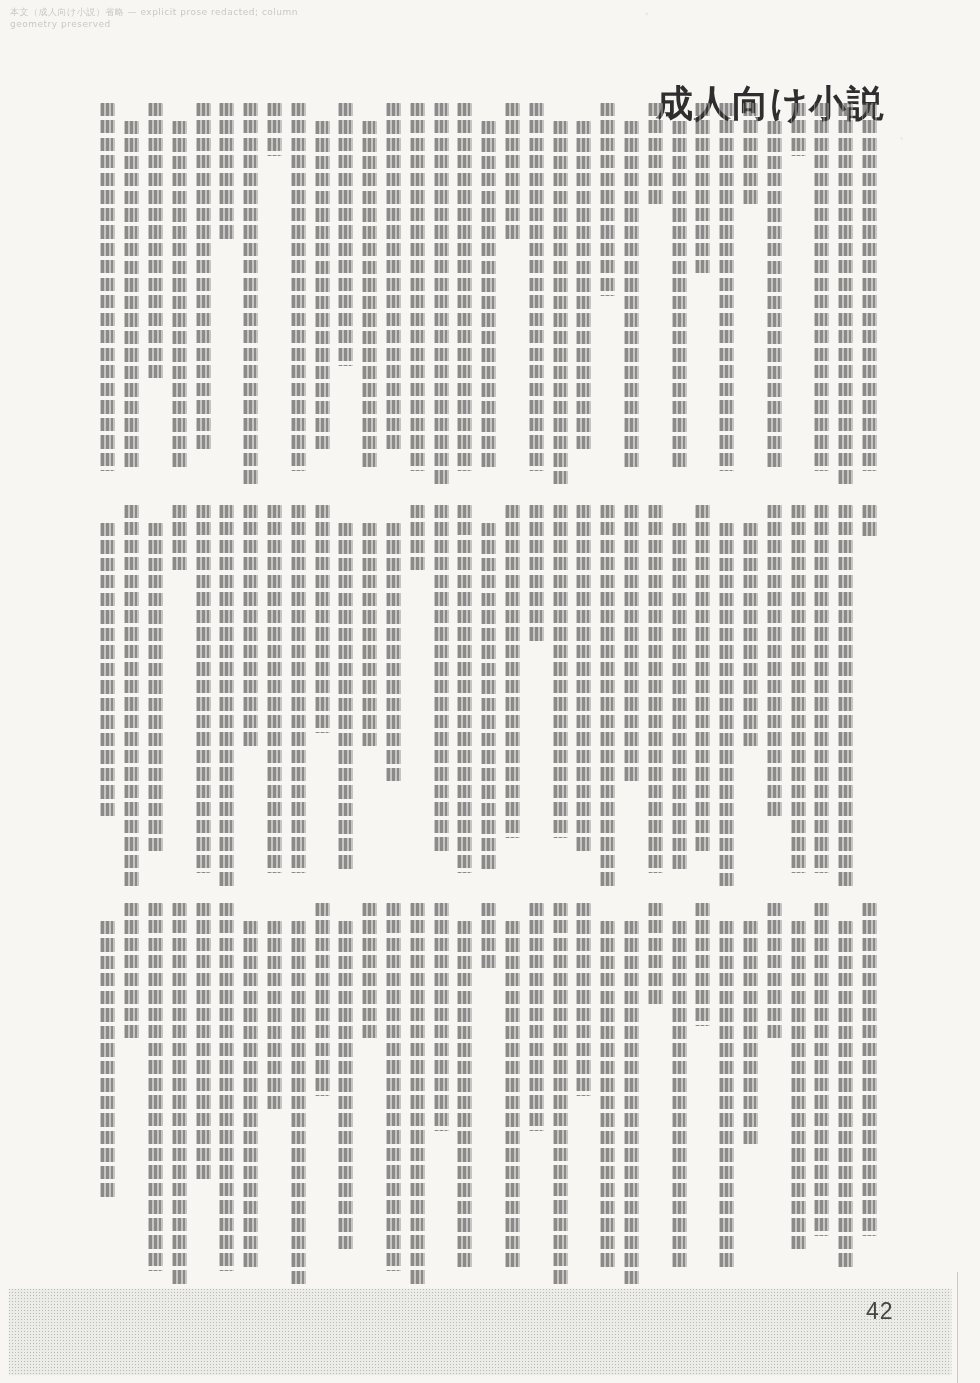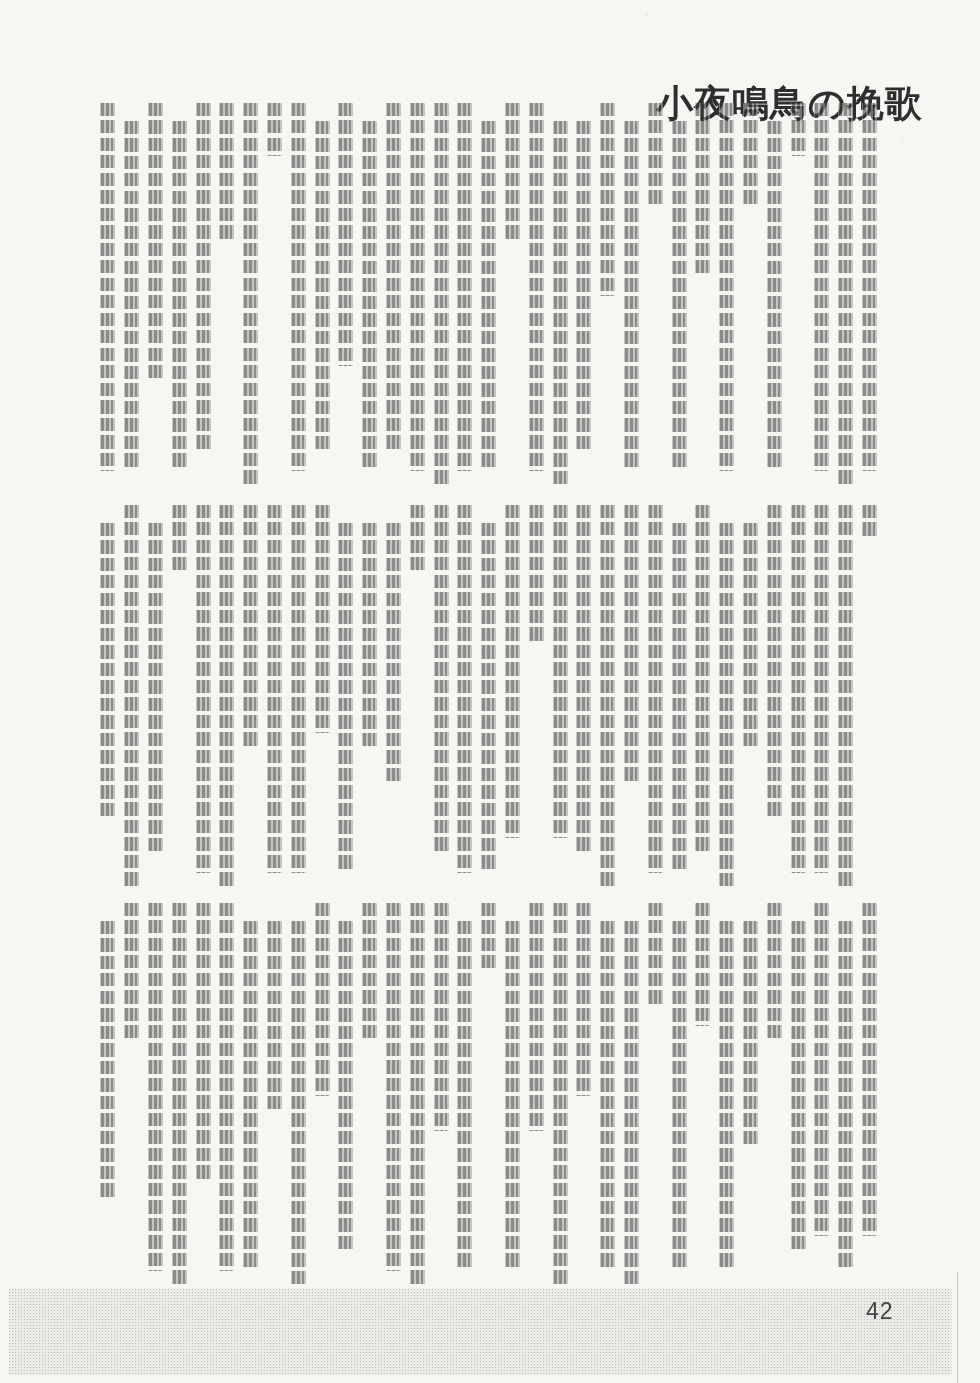--- a/index.html
+++ b/index.html
@@ -50,22 +50,23 @@
   }
   .note{
     position:absolute;left:10px;top:6px;
     font-size:9px;color:#c9c8c3;letter-spacing:.5px;max-width:300px;
   }
 </style>
 </head>
 <body>
 
 <div class="page">
+  <div class="note">本文（成人向け小説）省略 — explicit prose redacted; column geometry preserved</div>
 
-  <h1 class="title">小夜鳴鳥の挽歌</h1>
+  <h1 class="title">成人向け小説</h1>
 
   <div class="col" style="left: 862px; top: 103px; height: 367.5px;"></div>
     <div class="col" style="left: 838.2px; top: 103px; height: 385px;"></div>
     <div class="col" style="left: 814.4px; top: 103px; height: 367.5px;"></div>
     <div class="col" style="left: 790.6px; top: 103px; height: 52.5px;"></div>
     <div class="col" style="left: 766.8px; top: 120.5px; height: 350px;"></div>
     <div class="col" style="left: 743px; top: 103px; height: 105px;"></div>
     <div class="col" style="left: 719.2px; top: 103px; height: 367.5px;"></div>
     <div class="col" style="left: 695.4px; top: 103px; height: 175px;"></div>
     <div class="col" style="left: 671.6px; top: 120.5px; height: 350px;"></div>

